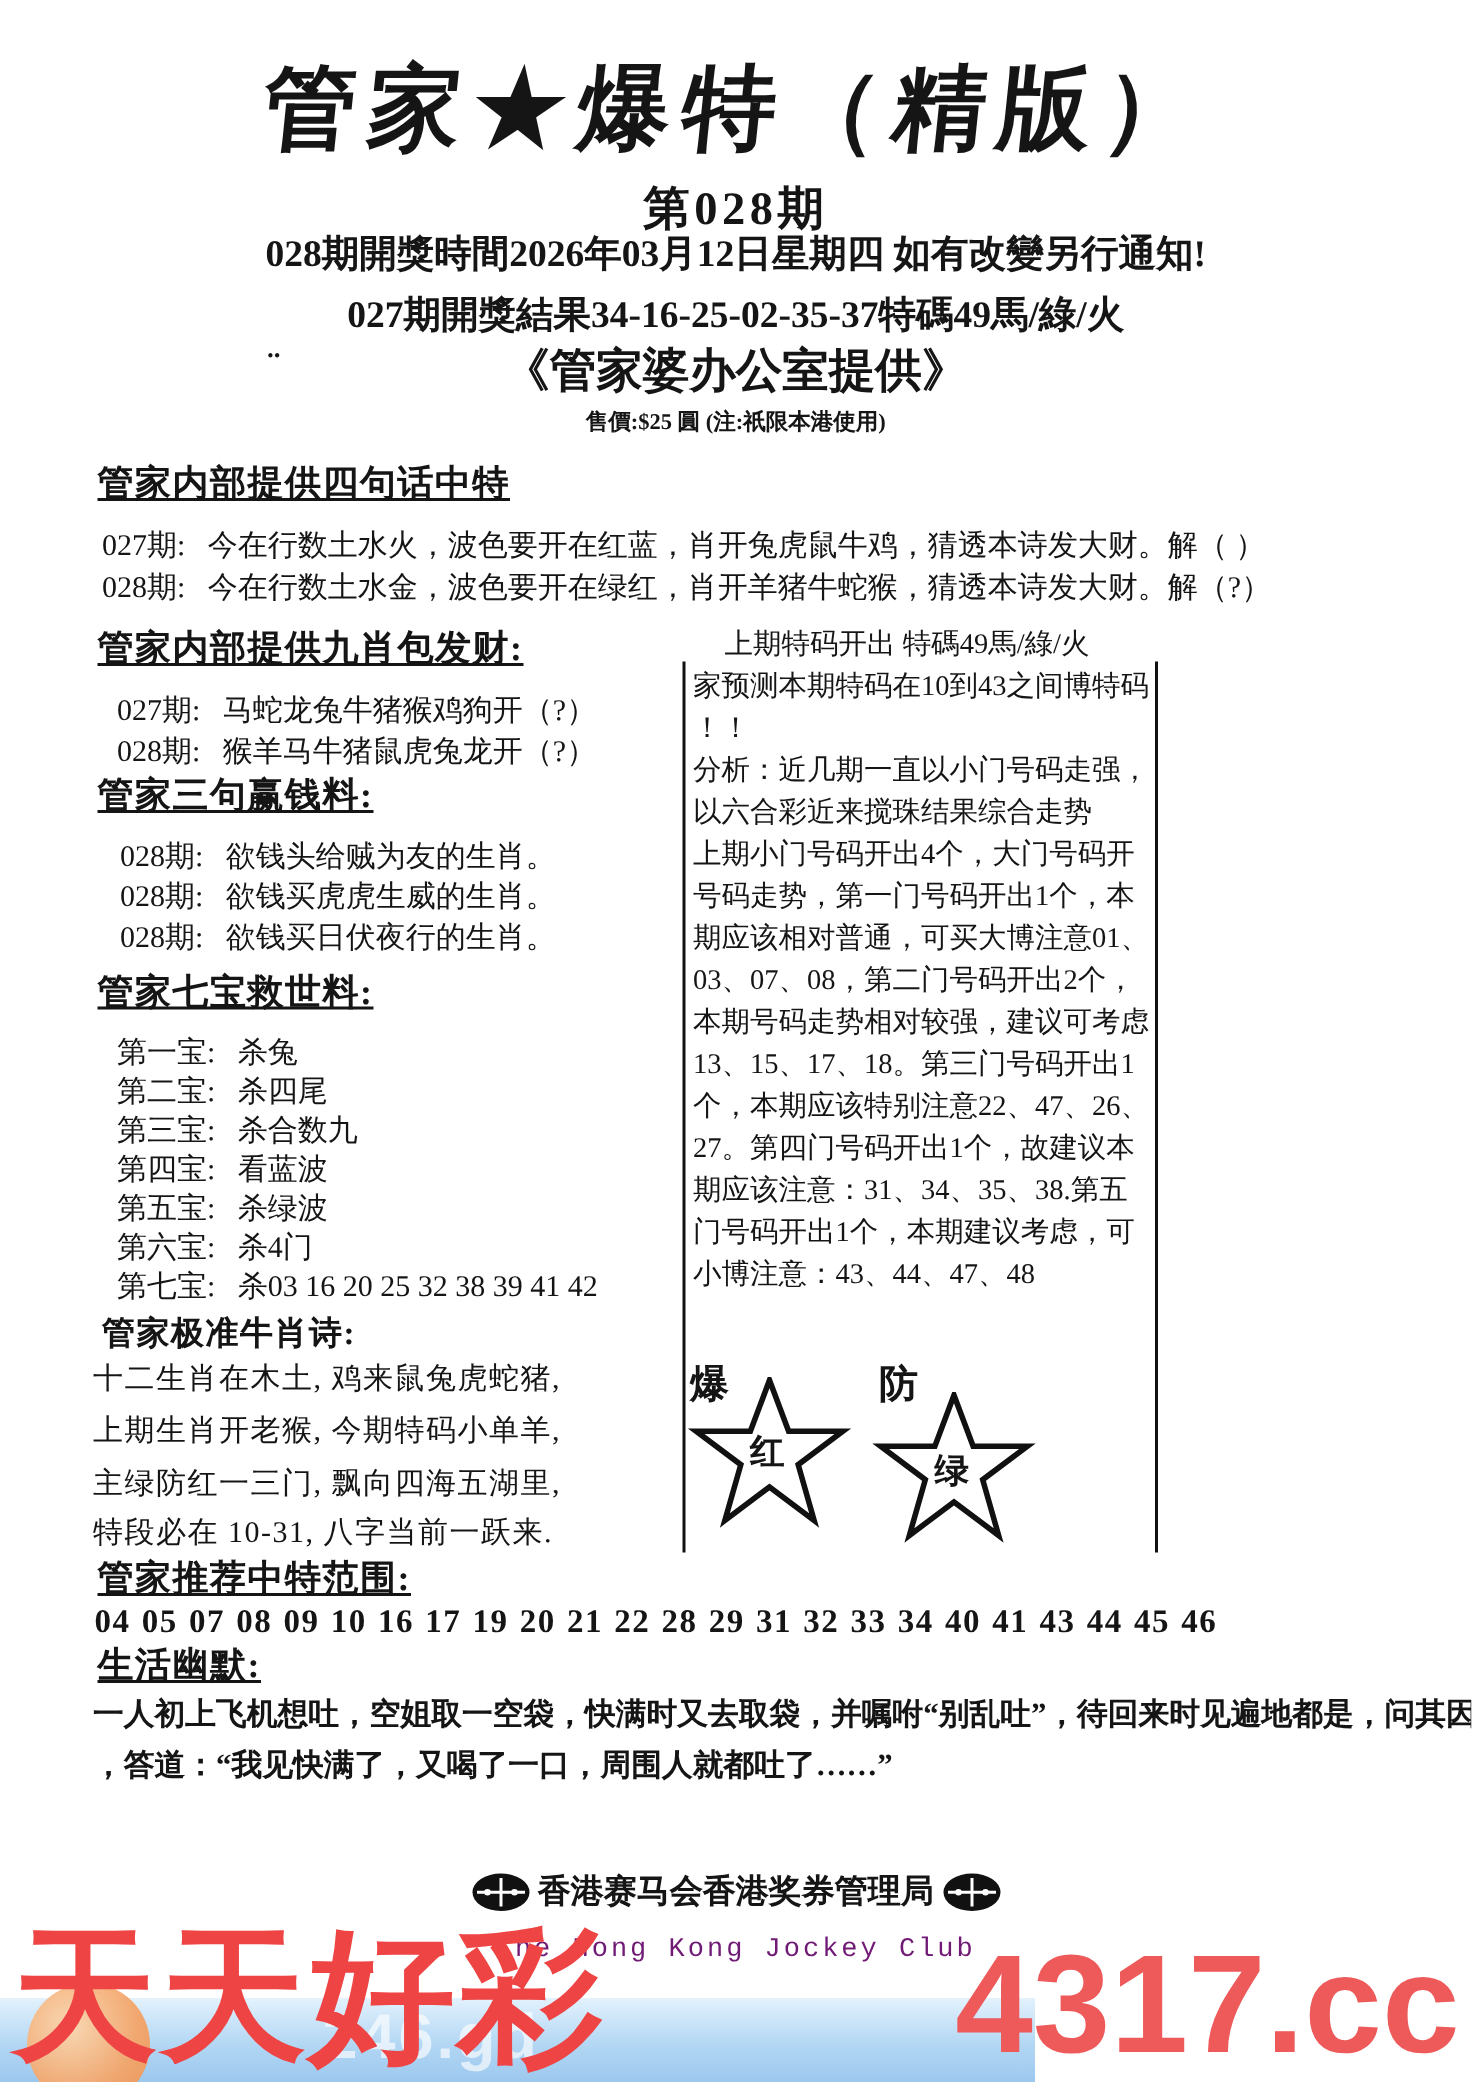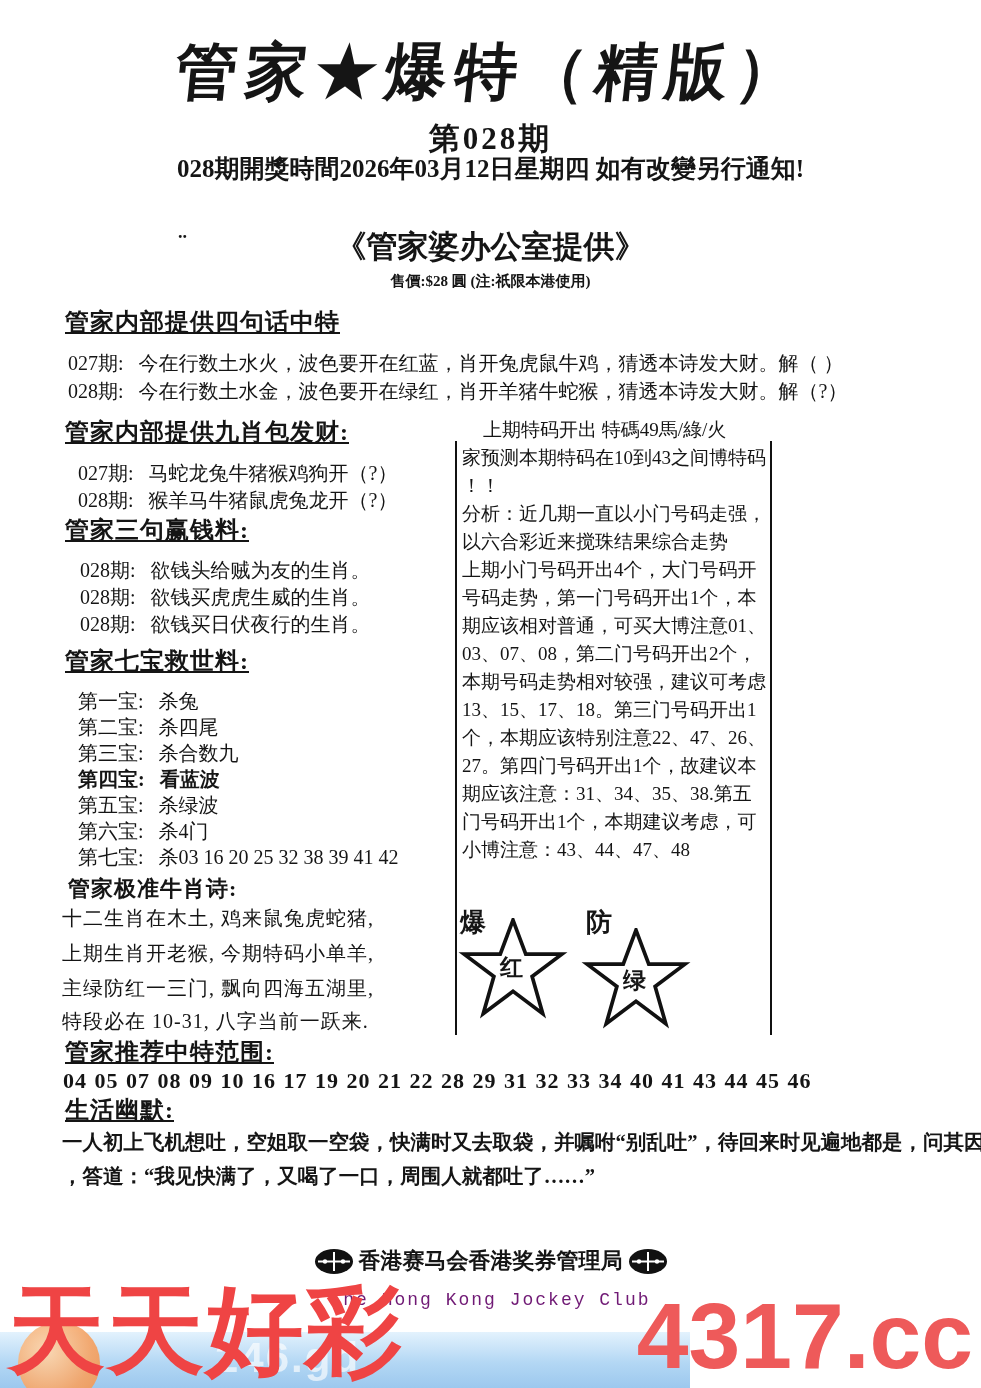--- a/index.html
+++ b/index.html
@@ -44,23 +44,24 @@
   svg{display:block;}
 </style>
 </head>
 <body>
 
 <div id="page">
 
   <div class="ctr title" style="top:30px;">管家★爆特（精版）</div>
   <div class="ctr issue" style="top:118px;">第028期</div>
   <div class="ctr hline" style="top:152px;">028期開獎時間2026年03月12日星期四 如有改變另行通知!</div>
+  <div class="ctr hline" style="top:193px;">027期開獎結果34-16-25-02-35-37特碼49馬/綠/火</div>
   <div class="abs" style="left:178px;top:222px;font-size:18px;font-weight:bold;">..</div>
   <div class="ctr provider" style="top:226px;">《管家婆办公室提供》</div>
-  <div class="ctr price" style="top:272px;">售價:$28 圓 (注:祇限本港使用)</div>
+  <div class="ctr price" style="top:272px;">售價:$25 圓 (注:祇限本港使用)</div>
 
   <div class="abs sec-h" style="left:65px;top:306px;">管家内部提供四句话中特</div>
   <div class="row" style="left:68px;top:350px;">
     <span class="lbl">027期:</span><span class="txt">今在行数土水火，波色要开在红蓝，肖开兔虎鼠牛鸡，猜透本诗发大财。解（  ）</span>
   </div>
   <div class="row" style="left:68px;top:378px;">
     <span class="lbl">028期:</span><span class="txt">今在行数土水金，波色要开在绿红，肖开羊猪牛蛇猴，猜透本诗发大财。解（?）</span>
   </div>
 
   <div class="abs sec-h" style="left:65px;top:416px;">管家内部提供九肖包发财:</div>
@@ -85,21 +86,21 @@
   <div class="abs sec-h" style="left:65px;top:645px;">管家七宝救世料:</div>
   <div class="row" style="left:78px;top:688px;">
     <span class="lbl">第一宝:</span><span class="txt">杀兔</span>
   </div>
   <div class="row" style="left:78px;top:714px;">
     <span class="lbl">第二宝:</span><span class="txt">杀四尾</span>
   </div>
   <div class="row" style="left:78px;top:740px;">
     <span class="lbl">第三宝:</span><span class="txt">杀合数九</span>
   </div>
-  <div class="row" style="left:78px;top:766px;font-weight:bold;">
+  <div class="row" style="left:78px;top:766px;">
     <span class="lbl">第四宝:</span><span class="txt">看蓝波</span>
   </div>
   <div class="row" style="left:78px;top:792px;">
     <span class="lbl">第五宝:</span><span class="txt">杀绿波</span>
   </div>
   <div class="row" style="left:78px;top:818px;">
     <span class="lbl">第六宝:</span><span class="txt">杀4门</span>
   </div>
   <div class="row" style="left:78px;top:844px;">
     <span class="lbl">第七宝:</span><span class="txt">杀03 16 20 25 32 38 39 41 42</span>

